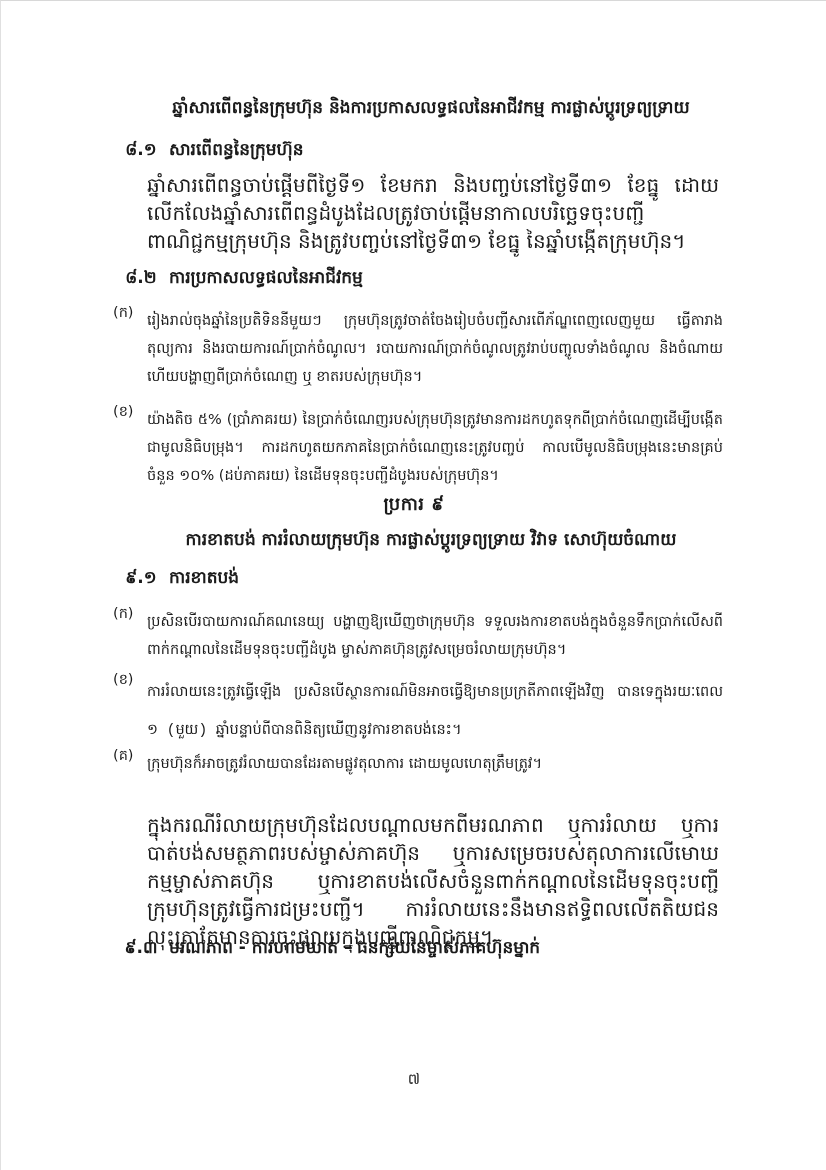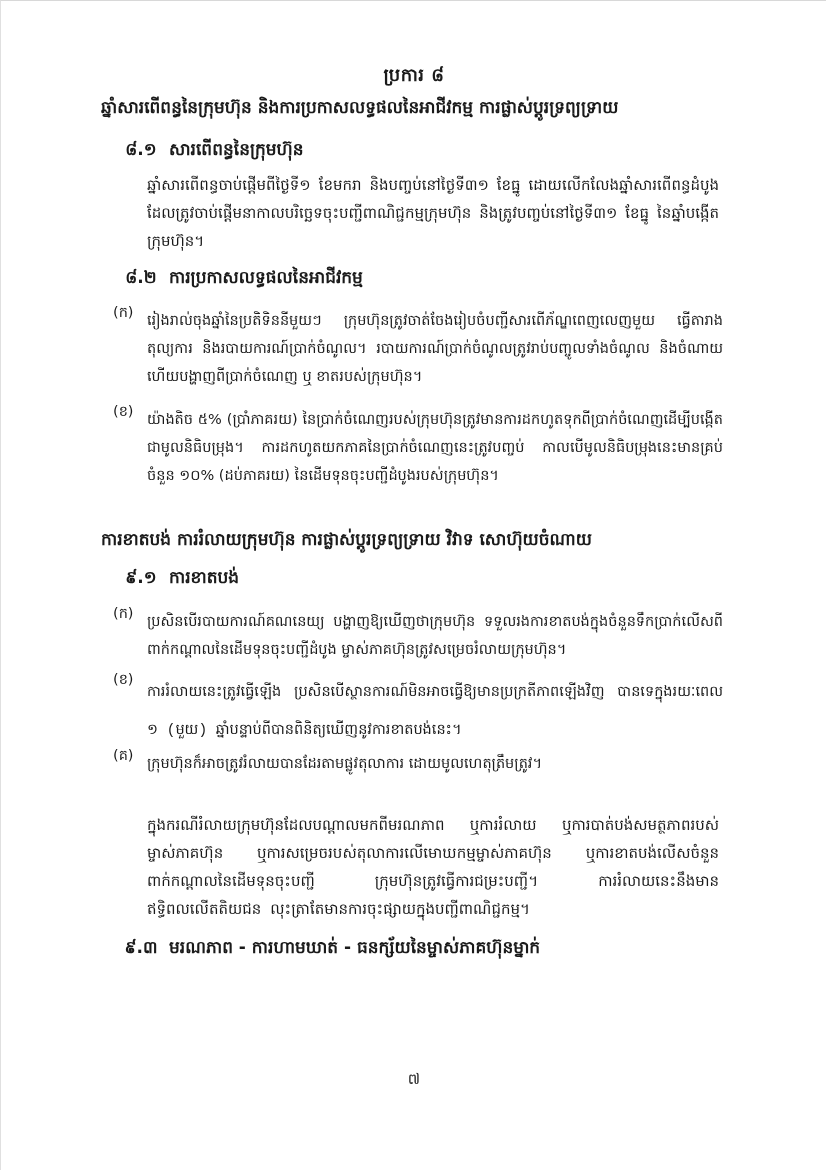--- a/index.html
+++ b/index.html
@@ -7,65 +7,65 @@
     width: 826px; height: 1170px; position: relative; overflow: hidden;
     font-family: "DejaVu Sans", sans-serif; color: #1a1a1a;
     border-top: 1px solid #d8d8d8; border-left: 1px solid #e0e0e0; box-sizing: border-box;
   }
   .page { position: absolute; left: 0; top: 0; width: 826px; height: 1170px; }
   .article-label {
     position: absolute; left: 0; width: 826px; text-align: center;
     font-weight: bold; font-size: 18px; letter-spacing: 0.5px;
   }
   .article-title {
-    position: absolute; left: 100px; width: 660px; 
+    position: absolute; left: 100px; width: 660px; text-align: center;
     font-weight: bold; font-size: 17px; white-space: nowrap;
   }
   .section-head {
     position: absolute; left: 112px; font-weight: bold; font-size: 17px;
     white-space: nowrap;
   }
   .section-head .num { display: inline-block; width: 56px; text-align: center; }
   .para {
     position: absolute; left: 146px; width: 572px;
-    font-size: 15px; line-height: 28px; text-align: justify;
+    font-size: 20px; line-height: 28px; text-align: justify;
   }
   .item { position: absolute; left: 112px; width: 610px; font-size: 14.5px; line-height: 28px; }
   .item .marker { position: absolute; left: 0; top: 0; width: 34px; }
   .item .text { margin-left: 34px; text-align: justify; margin-top: 8px; }
   .page-number {
     position: absolute; left: 0; width: 826px; top: 1068px; text-align: center;
     font-size: 15px;
   }
 </style>
 </head>
 <body>
 
 <div class="page">
 
-  <div class="article-label" style="top:62px;">ប្រការ ៨</div>
   <div class="article-title" style="top:95px;">ឆ្នាំសារពើពន្ធនៃក្រុមហ៊ុន និងការប្រកាសលទ្ធផលនៃអាជីវកម្ម ការផ្លាស់ប្ដូរទ្រព្យទ្រាយ</div>
 
   <div class="section-head" style="top:137px;">
     <span class="num">៨.១</span><span>សារពើពន្ធនៃក្រុមហ៊ុន</span>
   </div>
   <div class="para" style="top:170px;">ឆ្នាំសារពើពន្ធចាប់ផ្ដើមពីថ្ងៃទី១ ខែមករា និងបញ្ចប់នៅថ្ងៃទី៣១ ខែធ្នូ ដោយលើកលែងឆ្នាំសារពើពន្ធដំបូងដែលត្រូវចាប់ផ្ដើមនាកាលបរិច្ឆេទចុះបញ្ជីពាណិជ្ជកម្មក្រុមហ៊ុន និងត្រូវបញ្ចប់នៅថ្ងៃទី៣១ ខែធ្នូ នៃឆ្នាំបង្កើតក្រុមហ៊ុន។</div>
 
   <div class="section-head" style="top:265px;">
     <span class="num">៨.២</span><span>ការប្រកាសលទ្ធផលនៃអាជីវកម្ម</span>
   </div>
   <div class="item" style="top:297px;">
     <span class="marker">(ក)</span>
     <div class="text">រៀងរាល់ចុងឆ្នាំនៃប្រតិទិននីមួយៗ ក្រុមហ៊ុនត្រូវចាត់ចែងរៀបចំបញ្ជីសារពើភ័ណ្ឌពេញលេញមួយ ធ្វើតារាងតុល្យការ និងរបាយការណ៍ប្រាក់ចំណូល។ របាយការណ៍ប្រាក់ចំណូលត្រូវរាប់បញ្ចូលទាំងចំណូល និងចំណាយ ហើយបង្ហាញពីប្រាក់ចំណេញ ឬ ខាតរបស់ក្រុមហ៊ុន។</div>
   </div>
   <div class="item" style="top:396px;">
     <span class="marker">(ខ)</span>
     <div class="text">យ៉ាងតិច ៥% (ប្រាំភាគរយ) នៃប្រាក់ចំណេញរបស់ក្រុមហ៊ុនត្រូវមានការដកហូតទុកពីប្រាក់ចំណេញដើម្បីបង្កើតជាមូលនិធិបម្រុង។ ការដកហូតយកភាគនៃប្រាក់ចំណេញនេះត្រូវបញ្ចប់ កាលបើមូលនិធិបម្រុងនេះមានគ្រប់ចំនួន ១០% (ដប់ភាគរយ) នៃដើមទុនចុះបញ្ជីដំបូងរបស់ក្រុមហ៊ុន។</div>
   </div>
 
+  <div class="article-label" style="top:491px;">ប្រការ ៩</div>
   <div class="article-title" style="top:527px;">ការខាតបង់ ការរំលាយក្រុមហ៊ុន ការផ្លាស់ប្ដូរទ្រព្យទ្រាយ វិវាទ សោហ៊ុយចំណាយ</div>
 
   <div class="section-head" style="top:565px;">
     <span class="num">៩.១</span><span>ការខាតបង់</span>
   </div>
   <div class="item" style="top:598px;">
     <span class="marker">(ក)</span>
     <div class="text">ប្រសិនបើរបាយការណ៍គណនេយ្យ បង្ហាញឱ្យឃើញថាក្រុមហ៊ុន ទទួលរងការខាតបង់ក្នុងចំនួនទឹកប្រាក់លើសពីពាក់កណ្ដាលនៃដើមទុនចុះបញ្ជីដំបូង ម្ចាស់ភាគហ៊ុនត្រូវសម្រេចរំលាយក្រុមហ៊ុន។</div>
   </div>
   <div class="item" style="top:664px;">

